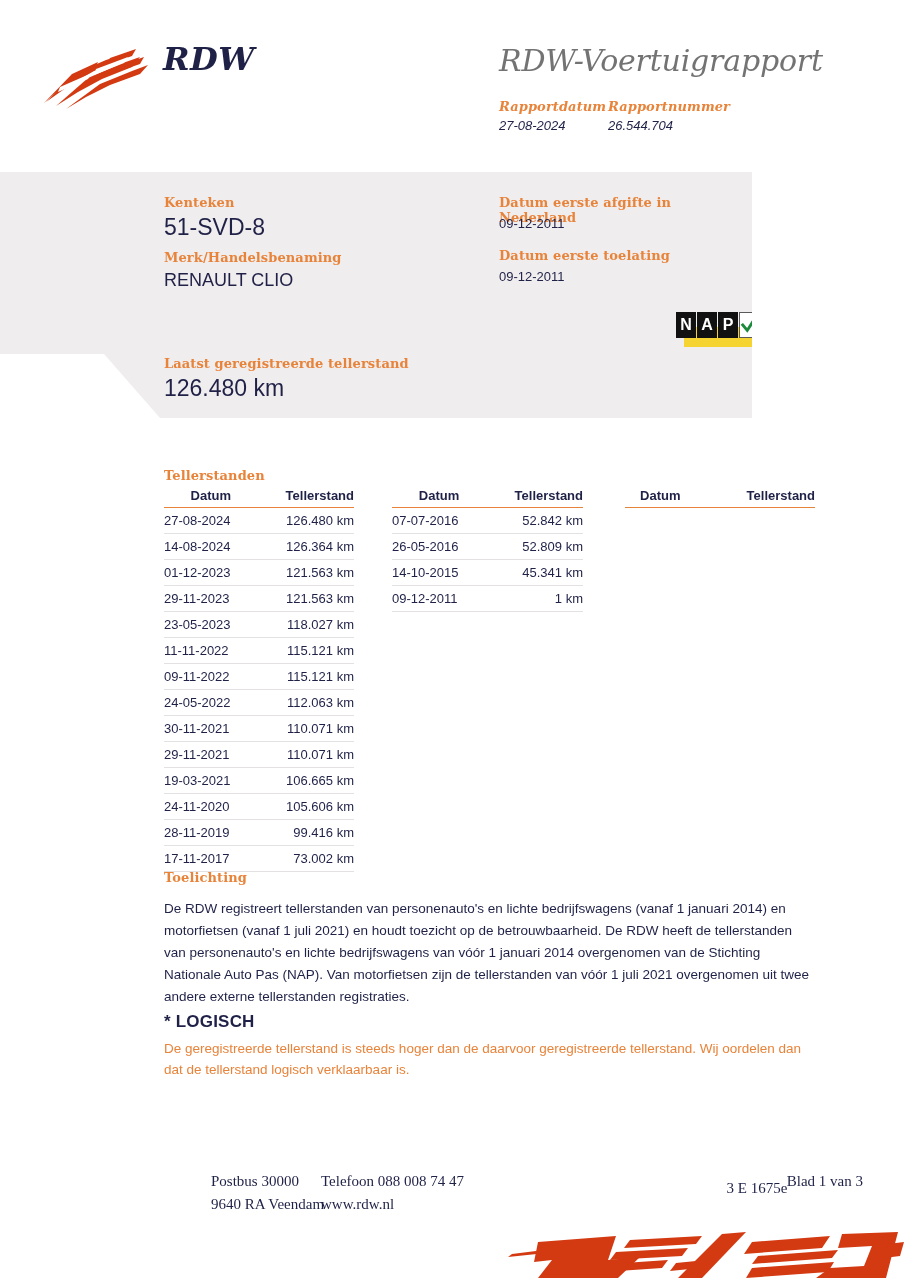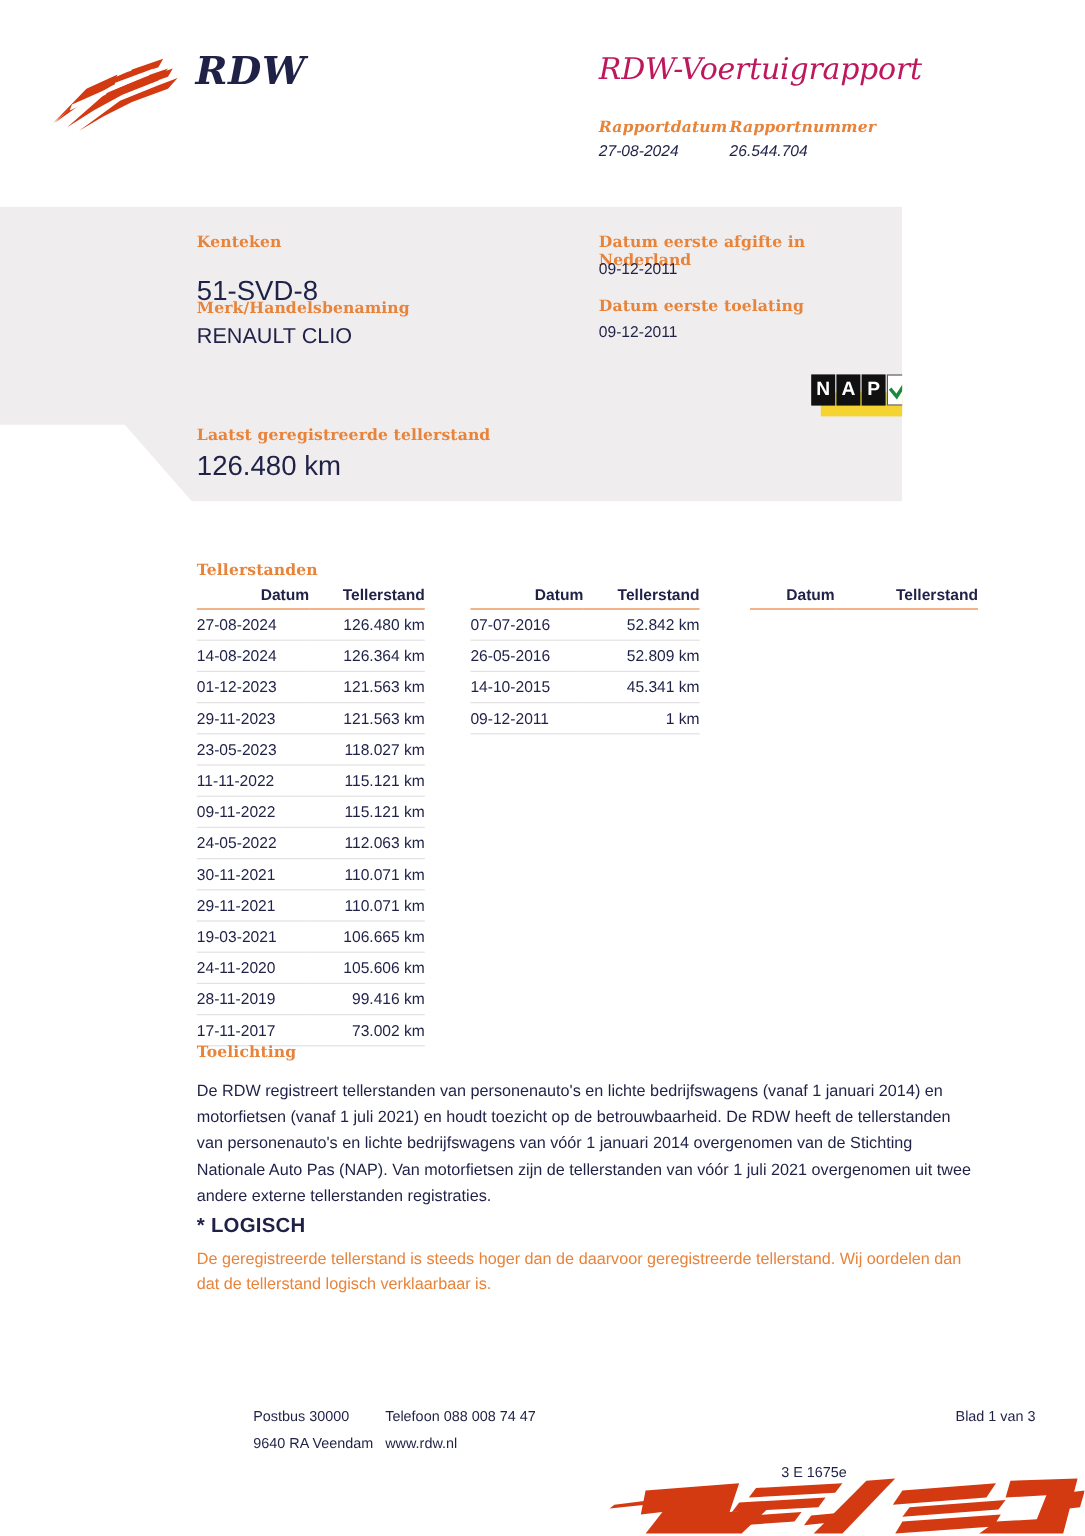--- a/index.html
+++ b/index.html
@@ -38,43 +38,42 @@
     font-weight: 700;
     font-size: 32px;
     letter-spacing: .5px;
     color: #1f2147;
   }
 
   #report-title {
     position: absolute; left: 499px; top: 43px;
     font-family: "DejaVu Serif", serif;
     font-weight: 400;
-    font-size: 25px;
-    color: #be185d;
+    font-size: 30px;
+    color: #737373;
     letter-spacing: -.2px;
   }
   #rapportdatum-label { position: absolute; left: 499px; top: 99px; }
   #rapportdatum-value { position: absolute; left: 499px; top: 118px; }
   #rapportnummer-label { position: absolute; left: 608px; top: 99px; }
   #rapportnummer-value { position: absolute; left: 608px; top: 118px; }
 
   
   #vehicle-panel {
     position: absolute; left: 0; top: 172px;
     width: 752px; height: 246px;
     background: #f0edee;
     clip-path: polygon(0 0, 100% 0, 100% 100%, 160px 100%, 104px 74%, 0 74%);
   }
   .panel-text { position: absolute; }
   #kenteken-label { left: 164px; top: 23px; }
   #kenteken-value {
     left: 164px; top: 42px;
     font-size: 23px; color: #1f2147;
     font-family: "Liberation Sans", sans-serif;
-    margin-top: 15px;
   }
   #merk-label { left: 164px; top: 78px; }
   #merk-value {
     left: 164px; top: 98px;
     font-size: 18px; color: #1f2147;
     font-family: "Liberation Sans", sans-serif;
   }
   #tellerstand-label { left: 164px; top: 184px; }
   #tellerstand-value {
     left: 164px; top: 203px;
@@ -134,21 +133,21 @@
   .meter-table {
     position: absolute;
     border-collapse: collapse;
     font-family: "Liberation Sans", sans-serif;
     font-size: 13px;
     color: #1f2147;
   }
   .meter-table th {
     font-weight: 700;
     font-size: 13px;
-    text-align: right;
+    text-align: center;
     padding: 0 0 4px 0;
     border-bottom: 1.5px solid #e8833a;
     white-space: nowrap;
   }
   .meter-table th.num { text-align: right; margin-top: 20px; }
   .meter-table td {
     padding: 5px 0 5px 0;
     border-bottom: 1px solid #e3e1e2;
     white-space: nowrap;
   }
@@ -180,31 +179,31 @@
     position: absolute; left: 164px; top: 1038px;
     width: 652px;
     font-size: 13.5px;
     line-height: 21px;
     color: #e8833a;
   }
 
   
   .footer-cell {
     position: absolute;
-    font-size: 12px;
-    color: #1f2147;
-    font-family: Liberation Sans, sans-serif;
+    font-size: 15px;
+    color: #1f2147;
+    font-family: Liberation Serif, serif;
     padding-left: 47px;
   }
   #foot-postbus  { left: 164px; top: 1173px; }
   #foot-city     { left: 164px; top: 1196px; }
   #foot-phone    { left: 274px; top: 1173px; }
   #foot-web      { left: 274px; top: 1196px; }
   #foot-page     { left: 604px; top: 1173px; width: 212px; text-align: right; }
-  #foot-code     { left: 604px; top: 1220px; width: 212px; text-align: left; }
+  #foot-code     { left: 604px; top: 1180px; width: 212px; text-align: center; }
 
   
   #bottom-graphic {
     position: absolute; left: 490px; top: 1226px;
     width: 414px; height: 54px;
     overflow: hidden;
   }
 </style>
 </head>
 <body>

